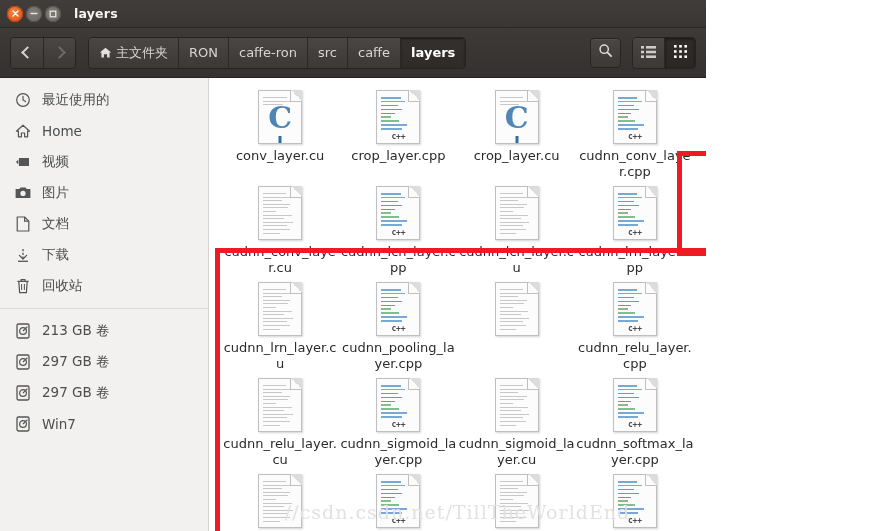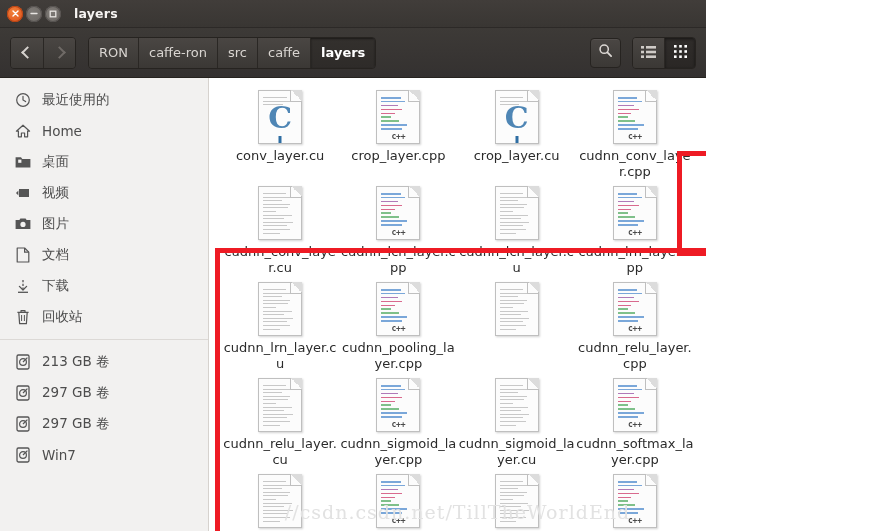--- a/index.html
+++ b/index.html
@@ -199,20 +199,28 @@
     <div class="navgroup">
       <div class="navbtn">
           <span class="chev left"></span>
         </div>
       <div class="navbtn disabled">
           <span class="chev right"></span>
         </div>
     </div>
 
     <div class="crumbs">
+      <div class="crumb">
+        <span class="homeicon">
+          <svg width="13" height="13" viewBox="0 0 16 16">
+              <path d="M8 2 L15 8 H13 V14 H10 V10 H6 V14 H3 V8 H1 Z" fill="#e4e0dc"></path>
+            </svg>
+        </span>
+        <span>主文件夹</span>
+      </div>
       <div class="crumb">
           <span>RON</span>
         </div>
       <div class="crumb">
           <span>caffe-ron</span>
         </div>
       <div class="crumb">
           <span>src</span>
         </div>
       <div class="crumb">
@@ -282,29 +290,20 @@
 
       <div class="side-item">
         <span class="s-ico">
           <svg width="16" height="16" viewBox="0 0 16 16">
               <path d="M8 2.2 L14.6 8.2 H12.6 V13.8 H9.6 V10 H6.4 V13.8 H3.4 V8.2 H1.4 Z" fill="none" stroke="#555" stroke-width="1.2" stroke-linejoin="round"></path>
             </svg>
         </span>
         <span>Home</span>
       </div>
 
-      <div class="side-item">
-        <span class="s-ico">
-          <svg width="16" height="14" viewBox="0 0 16 14">
-              <path d="M0.6 2.2 H6 L7.3 4 H15.4 V12.6 H0.6 Z" fill="#555"></path>
-              <rect x="3.2" y="4.6" width="3.2" height="3.2" fill="#f2f1f0"></rect>
-            </svg>
-        </span>
-        <span>桌面</span>
-      </div>
 
       <div class="side-item">
         <span class="s-ico">
           <svg width="16" height="12" viewBox="0 0 16 12">
               <rect x="4" y="2" width="10" height="8" fill="#555"></rect>
               <path d="M3.4 3.4 L1 6 L3.4 8.6 Z" fill="#555"></path>
             </svg>
         </span>
         <span>视频</span>
       </div>

